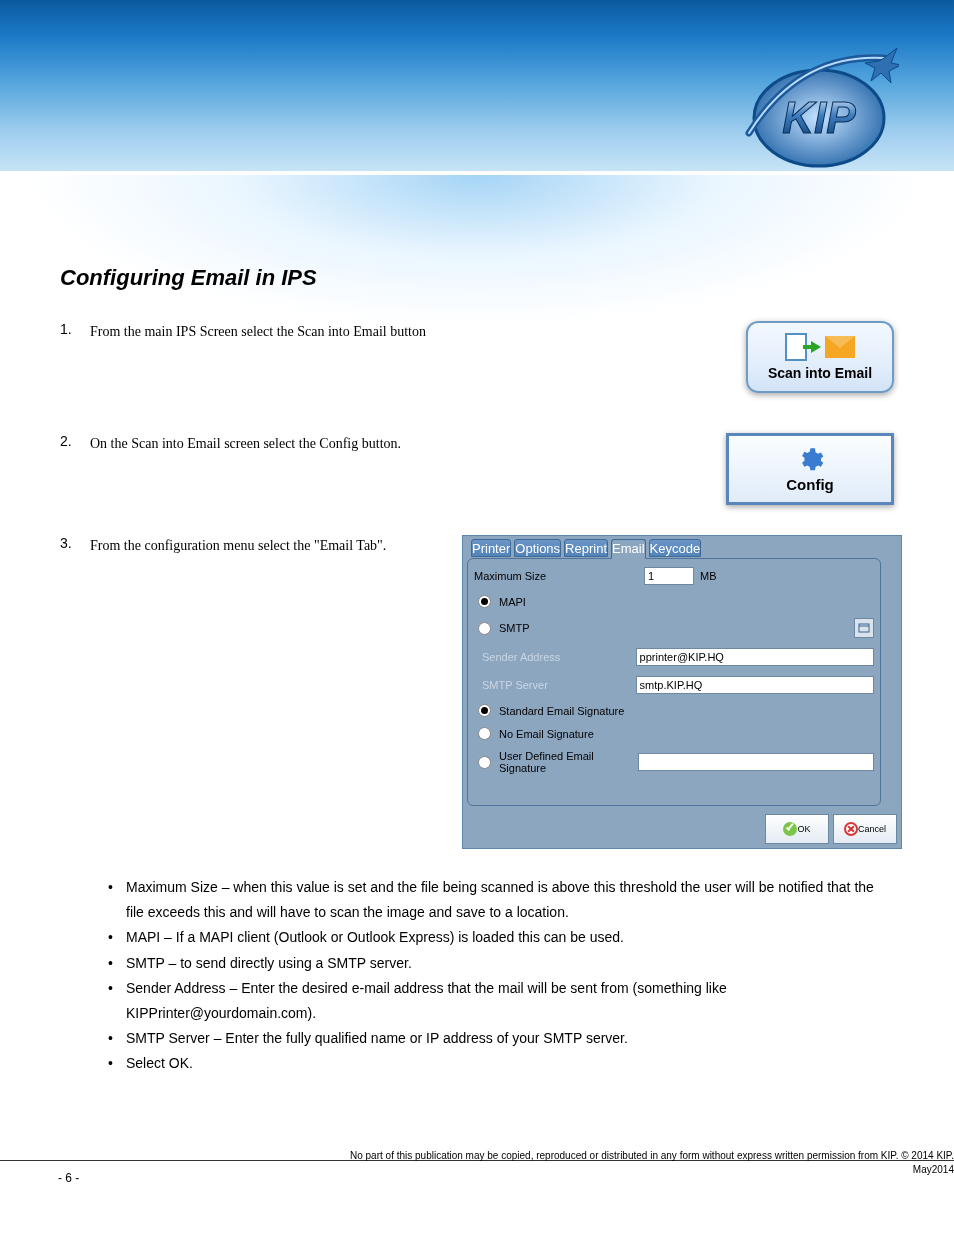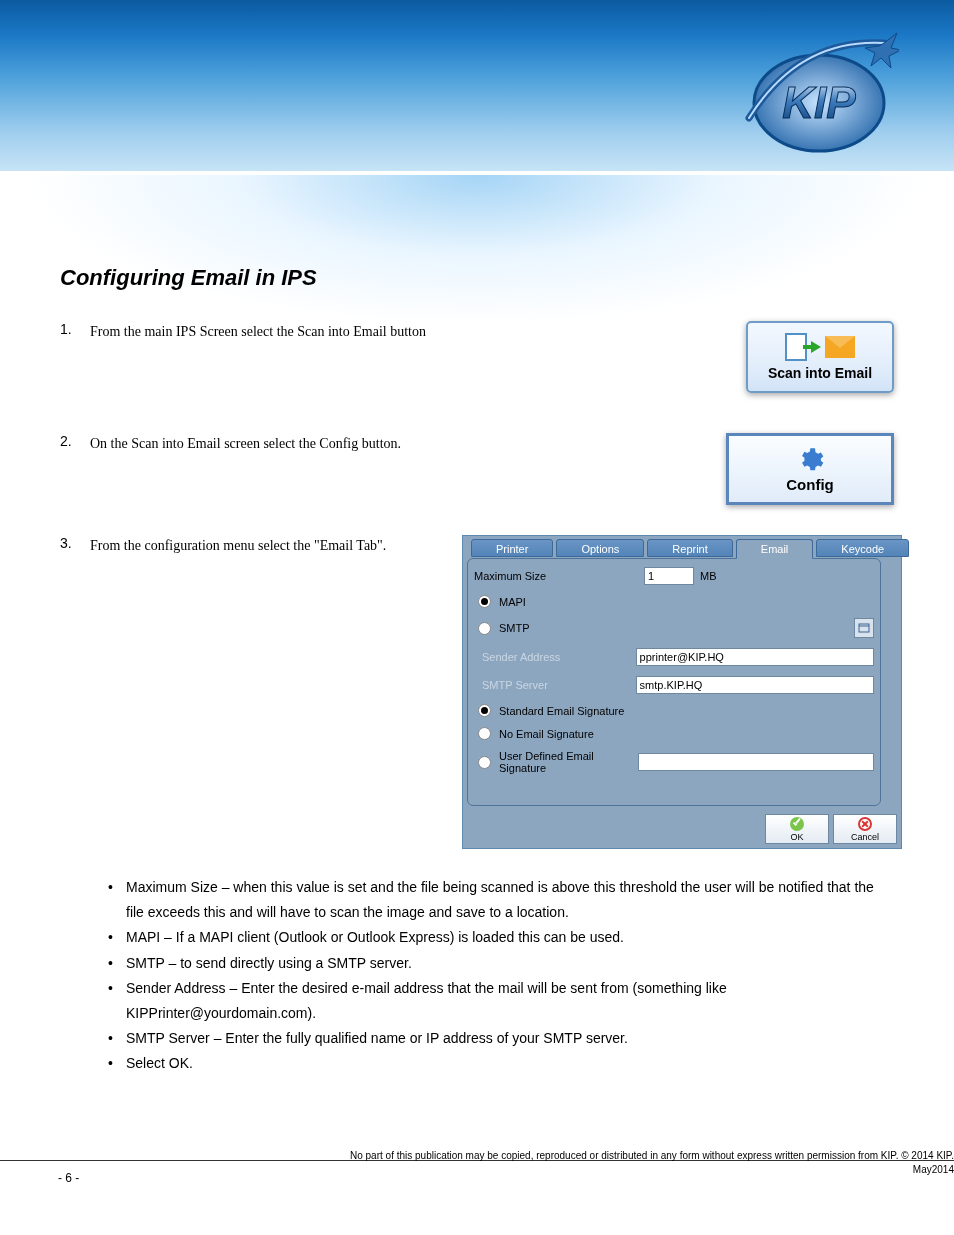--- a/index.html
+++ b/index.html
@@ -21,21 +21,21 @@
     content: "";
     position: absolute; left:0; right:0; bottom:0;
     height: 4px;
     background: #fff;
   }
   .glow {
     position: absolute; left:0; right:0; top:175px; height:180px;
     background: radial-gradient(ellipse 600px 200px at center top, rgba(160,210,245,.95) 0%, rgba(220,240,255,.6) 40%, rgba(255,255,255,0) 75%);
   }
   .logo {
-    position: absolute; right: 55px; top: 28px;
+    position: absolute; right: 55px; top: 43px;
     width: 160px; height: 130px;
   }
   .content {
     position: relative;
     padding: 90px 60px 0 60px;
     font-size: 14px;
     color: #000;
   }
   h1.section-title {
     font-size: 22px;
@@ -46,21 +46,21 @@
   }
   .step { display: flex; align-items: flex-start; margin-bottom: 26px; }
   .step .num { width: 30px; flex: 0 0 30px; }
   .step .txt { flex: 1; line-height: 1.5; padding-right: 10px; font-family: Liberation Serif, serif; }
   .step .img { flex: 0 0 auto; margin-left: 12px; }
 
   
   .btn-scan-email {
     width: 148px; height: 72px; border: 2px solid #6f9cc7;
     background: linear-gradient(to bottom,#f3f8ff,#e3eefb 60%,#d2e3f7);
-    border-radius: 5px; display:flex; flex-direction:column; align-items:center; justify-content:center;
+    border-radius: 12px; display:flex; flex-direction:column; align-items:center; justify-content:center;
     box-shadow: 0 2px 6px rgba(0,0,0,.35);
   }
   .btn-scan-email .icons { display:flex; align-items:center; gap:4px; margin-bottom:4px;}
   .doc-ico { width:22px; height:28px; background:#fff; border:2px solid #5291c8; position:relative;}
   .arrow-ico { width:0;height:0; border-top:6px solid transparent; border-bottom:6px solid transparent; border-left:10px solid #2aa52a; position:relative;}
   .arrow-ico::before{content:"";position:absolute;left:-18px;top:-2px;width:10px;height:4px;background:#2aa52a;}
   .env-ico { width:30px;height:22px;background:#f5a623;position:relative;}
   .env-ico::before{content:"";position:absolute;left:0;top:0;width:0;height:0;border-left:15px solid transparent;border-right:15px solid transparent;border-top:12px solid #f7bc55;}
   .btn-scan-email .lbl { font-size:14px; font-weight:700; color:#000; }
 
@@ -76,21 +76,21 @@
   
   .dialog {
     width: 440px;
     background: #8da6bf;
     border: 1px solid #5f88ae;
     position: relative;
     font-size: 11px;
   }
   .tabs { display:flex; gap:3px; padding:3px 8px 0 8px; height:22px;}
   .tab {
-    padding: 2px 24px; font-size:11px; border:1px solid #3e6a9a;
+    padding: 2px 0; font-size:13px; border:1px solid #3e6a9a;
     background: linear-gradient(to bottom,#6a95c5,#5384b8);
     color:#fff; border-radius:3px 3px 0 0;
     height:18px; line-height:14px;
   }
   .tab.active { background:#8da6bf; border-bottom:1px solid #8da6bf; color:#fff; height:20px;}
   .panel {
     margin: 0 20px 4px 4px;
     border: 1px solid #4f749b;
     border-radius: 6px;
     padding: 8px 6px 10px 6px;
@@ -100,21 +100,21 @@
   .row { display:flex; align-items:center; margin-bottom:10px; }
   .row .lab { width: 165px; color:#000; font-size:11px;}
   .row .lab.disabled { color:#c9d6e4; }
   .row input[type=text] {
     height:18px; border:1px solid #6e88a2; background:#fff; padding:0 3px; font-size:11px;
   }
   .radio { width:13px; height:13px; border-radius:50%; background:#fff; border:1px solid #888; display:inline-flex; align-items:center; justify-content:center; margin-right:8px; margin-left:4px; flex:0 0 13px;}
   .radio.checked::after{content:"";width:7px;height:7px;border-radius:50%;background:#000;}
   .smtp-btn { width:20px; height:20px; border:1px solid #6e88a2; background:#d9e3ee; margin-left:auto; display:flex;align-items:center;justify-content:center;}
   .dlg-footer { display:flex; justify-content:flex-end; gap:4px; padding:4px;}
-  .dlg-btn { width:64px; height:30px; border:1px solid #6e88a2; background:linear-gradient(to bottom,#fff,#e3ebf3); display:flex; flex-direction:column; align-items:center; justify-content:center; font-size:9px;}
+  .dlg-btn { width:64px; height:30px; border:1px solid #6e88a2; background:linear-gradient(to bottom,#fff,#e3ebf3); display:flex; flex-direction:row; align-items:center; justify-content:center; font-size:9px;}
   .dlg-btn .ok-ico{width:14px;height:14px;border-radius:50%;background:#7cc54a;position:relative;margin-bottom:1px;}
   .dlg-btn .ok-ico::after{content:"";position:absolute;left:3px;top:6px;width:4px;height:2px;background:#fff;transform:rotate(45deg);}
   .dlg-btn .ok-ico::before{content:"";position:absolute;left:5px;top:3px;width:6px;height:2px;background:#fff;transform:rotate(-50deg);}
   .dlg-btn .x-ico{width:14px;height:14px;border-radius:50%;background:#fff;border:2px solid #d93636;position:relative;margin-bottom:1px;}
   .dlg-btn .x-ico::before,.dlg-btn .x-ico::after{content:"";position:absolute;left:1px;top:4px;width:8px;height:2px;background:#d93636;}
   .dlg-btn .x-ico::before{transform:rotate(45deg);} .dlg-btn .x-ico::after{transform:rotate(-45deg);}
   .bullets { margin-left: 48px; margin-top:12px; font-size:14px; line-height:1.8;}
   .bullets .b { display:flex; }
   .bullets .dot { width:18px; flex:0 0 18px; }
 

